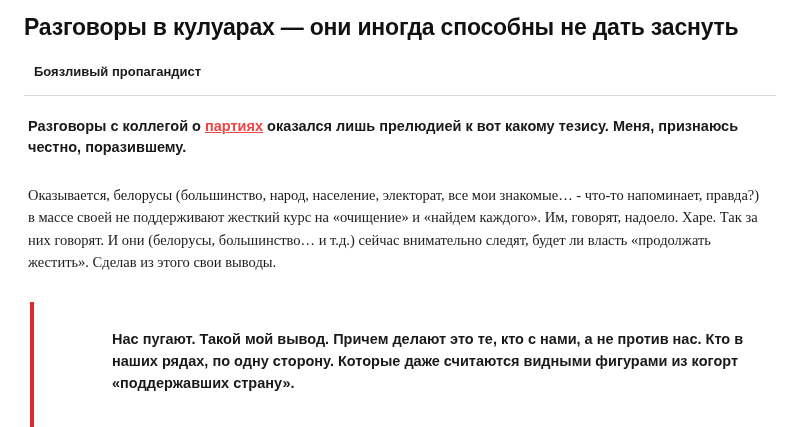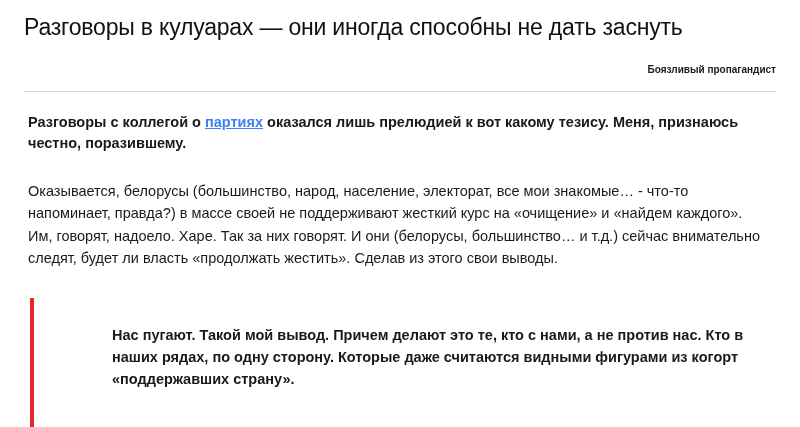--- a/index.html
+++ b/index.html
@@ -20,57 +20,57 @@
     height: 427px;
     box-sizing: border-box;
     padding: 0;
   }
   .header-block {
     padding: 14px 24px 0 24px;
   }
   .article-title {
     font-size: 23px;
     line-height: 1.2;
-    font-weight: normal;
+    font-weight: bold;
     letter-spacing: -0.2px;
     color: #111111;
     margin: 0 0 0 0;
   }
   .article-subtitle {
-    font-size: 10px;
+    font-size: 13px;
     font-weight: bold;
     color: #1a1a1a;
-    margin: 22px 0 0 0;
-    text-align: right;
+    margin: 22px 0 0 10px;
   }
   .divider {
     margin: 16px 0 0 0;
     border: 0;
     border-top: 1px solid #d9d9d9;
     width: 100%;
   }
   .body-block {
     padding: 0 24px 0 28px;
   }
   p.lead {
     font-size: 14.5px;
     line-height: 1.45;
     font-weight: bold;
     color: #1a1a1a;
     margin: 20px 0 0 0;
   }
   p.lead a {
-    color: #3b82f6;
+    color: #ef4444;
     text-decoration: underline;
   }
   p.body-text {
     font-size: 14.5px;
     line-height: 1.55;
     color: #1a1a1a;
     margin: 26px 15px 0 0;
+    font-family: Liberation Serif, serif;
   }
   .pullquote {
     position: relative;
     margin: 28px 0 0 0;
     padding: 0 0 0 0;
     display: flex;
   }
   .pullquote-bar {
     width: 4px;
     background: #e8262d;

